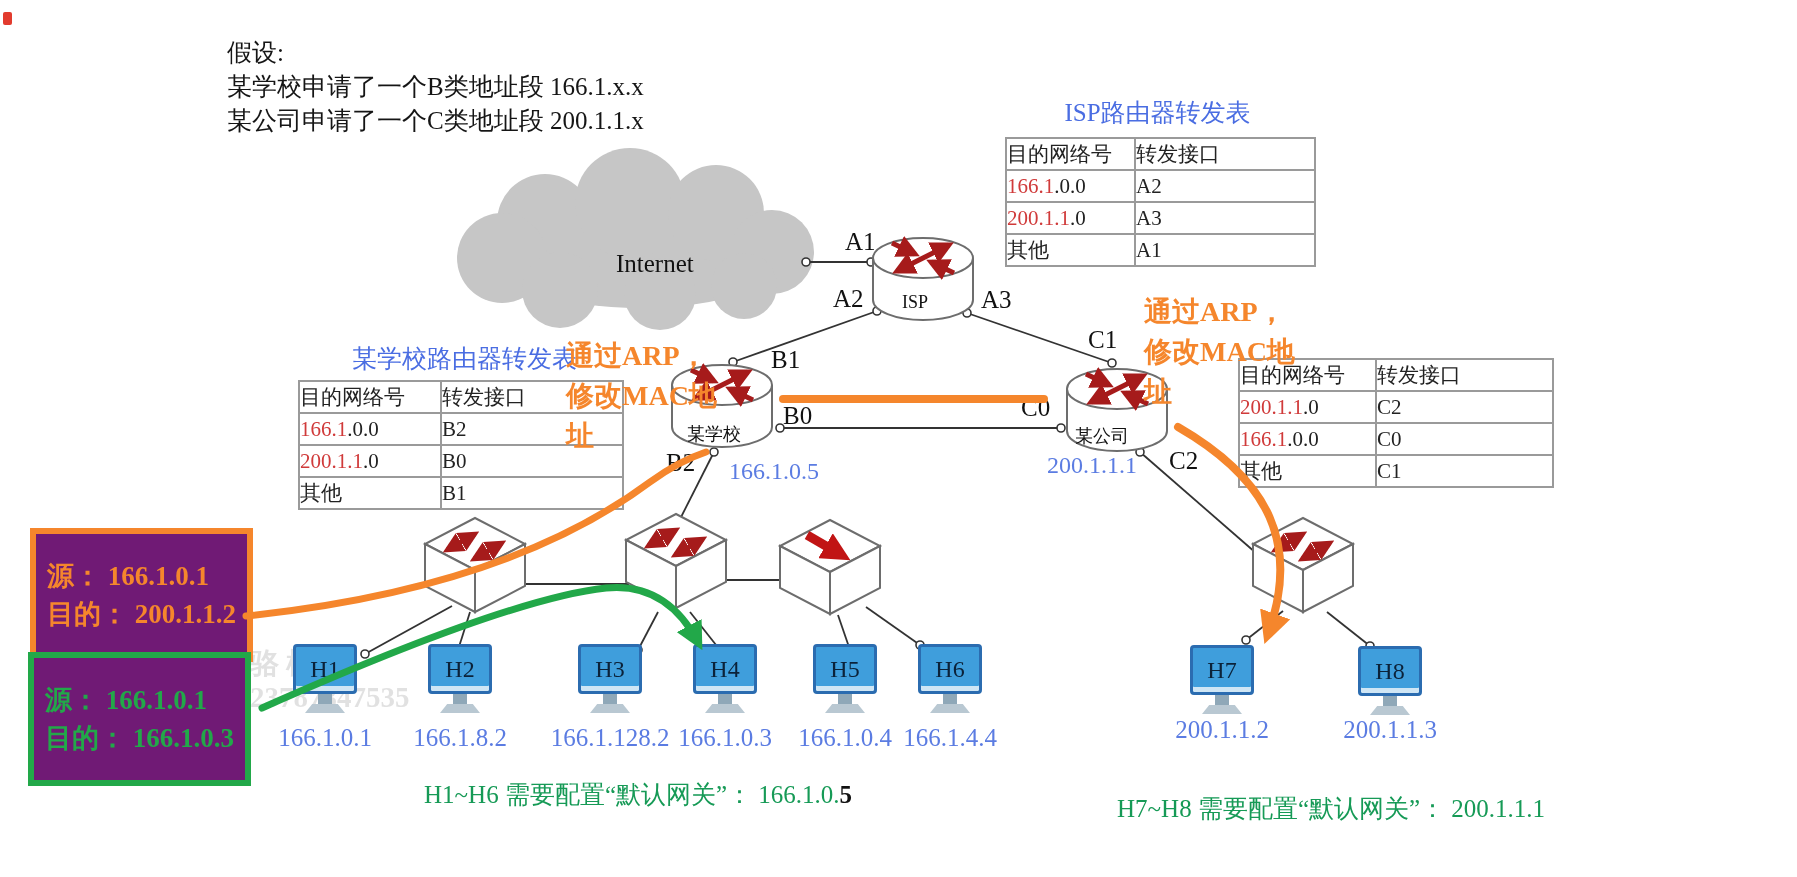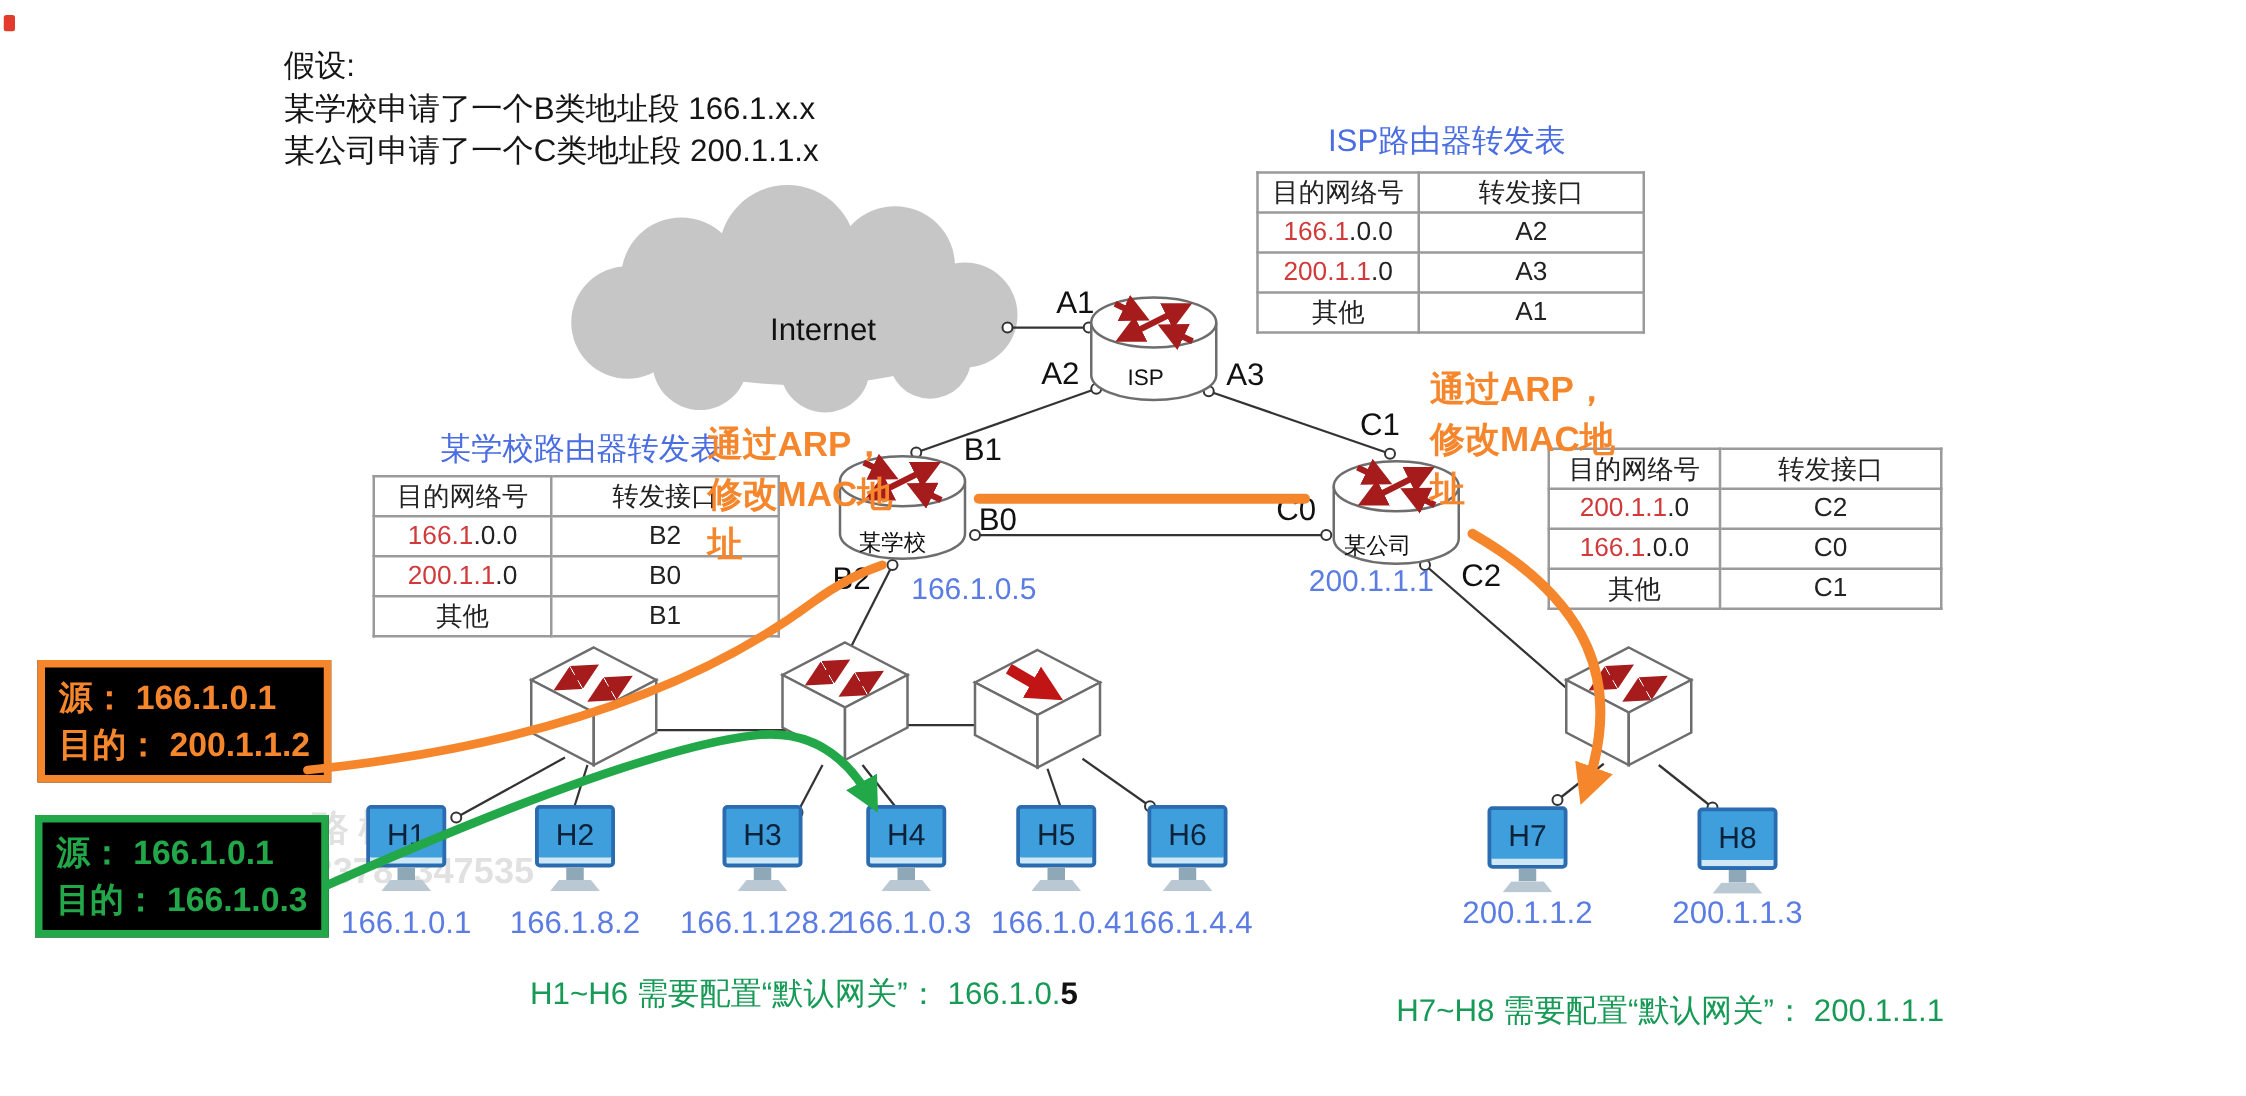--- a/index.html
+++ b/index.html
@@ -1,32 +1,32 @@
 <!DOCTYPE html>
 <html><head>
 <meta charset="utf-8">
 <style>
   html,body{margin:0;padding:0;background:#fff}
   .canvas{position:relative;width:1797px;height:877px;background:#fff;overflow:hidden;
-          font-family:Liberation Sans, sans-serif;color:#111}
+          font-family:Liberation Serif, serif;color:#111}
   .abs{position:absolute}
   svg.layer{position:absolute;left:0;top:0}
   #base{z-index:1}
   #flows{z-index:6;pointer-events:none}
   .assump{font-size:25px;line-height:34px;color:#151515;z-index:3}
   .tbl-title{font-size:25px;color:#4a6de2;font-weight:500;z-index:3;white-space:nowrap;text-align:center}
   table.fwd{position:absolute;border-collapse:collapse;background:#fff;z-index:2;
-            font-size:21px;color:#222;text-align:center;table-layout:fixed}
+            font-size:21px;color:#222;text-align:left;table-layout:fixed}
   .fwd th,.fwd td{border:2px solid #9a9a9a;height:30px;padding:0;font-weight:500;overflow:hidden}
   .red{color:#d03a3a}
   .port{font-size:25px;font-weight:500;color:#111;z-index:3;white-space:nowrap}
   .devname{font-size:18px;color:#111;z-index:3;white-space:nowrap}
   .blue-ip{font-size:24px;color:#5b7ce2;z-index:3;white-space:nowrap}
   .arp{font-size:28px;font-weight:bold;color:#f5862c;white-space:pre-line;line-height:40px;z-index:5}
-  .pktbox{position:absolute;border:6px solid;background:#000000;padding:5px 11px;font-size:27px;
+  .pktbox{position:absolute;border:6px solid;background:#701a75;padding:23px 11px;font-size:27px;
           font-weight:bold;line-height:38px;z-index:5;white-space:nowrap}
   .pktbox.ob{border-color:#f5862c;color:#f5862c}
   .pktbox.gb{border-color:#22a849;color:#22a849}
   .host{position:absolute;z-index:2;width:64px}
   .screen{height:44px;background:#3f9edc;border:3px solid #2b6cb0;border-radius:4px;
           display:flex;align-items:center;justify-content:center;font-size:24px;color:#0b2239;
           box-shadow:inset 0 -5px 0 #cfe6f5}
   .neck{width:14px;height:10px;background:#8fa8b8;margin:0 auto}
   .stand{width:40px;height:9px;background:#b9c8d2;margin:0 auto;clip-path:polygon(18% 0,82% 0,100% 100%,0 100%)}
   .hostip{position:absolute;font-size:25px;color:#5b7ce2;transform:translateX(-50%);z-index:2;white-space:nowrap}

